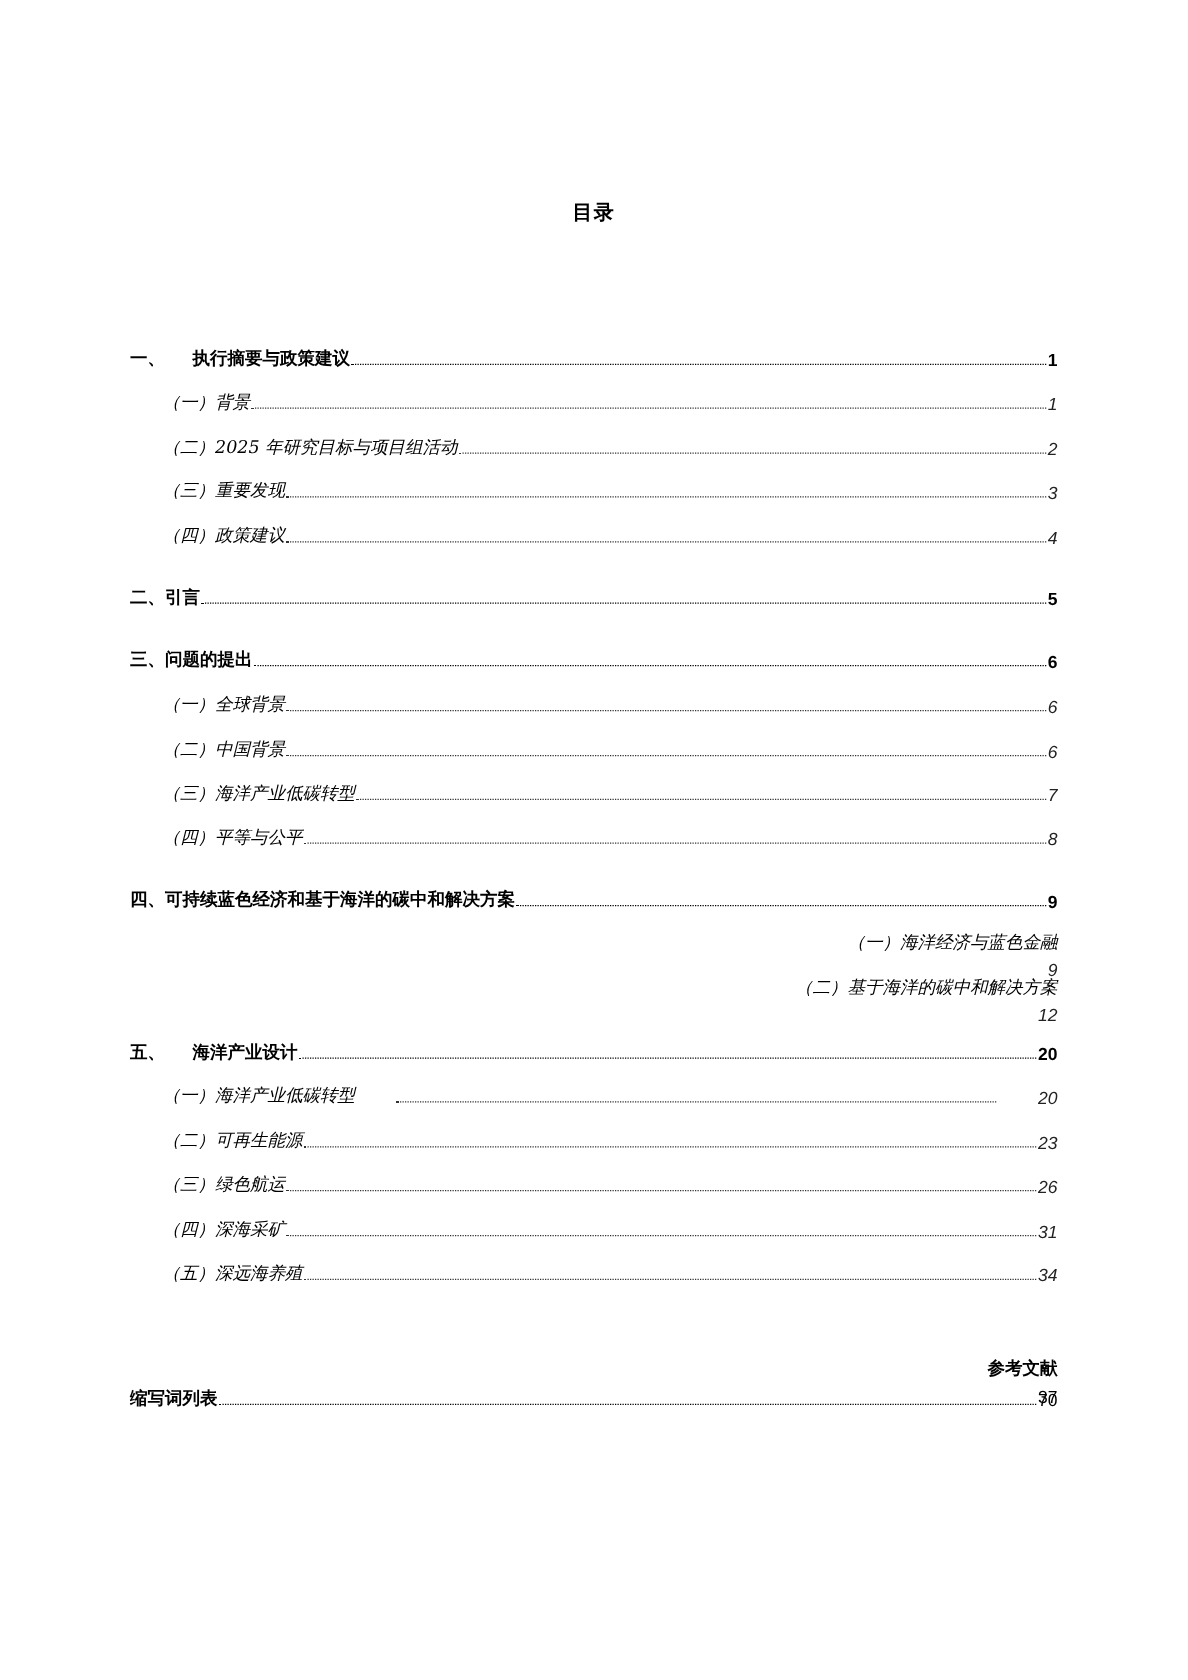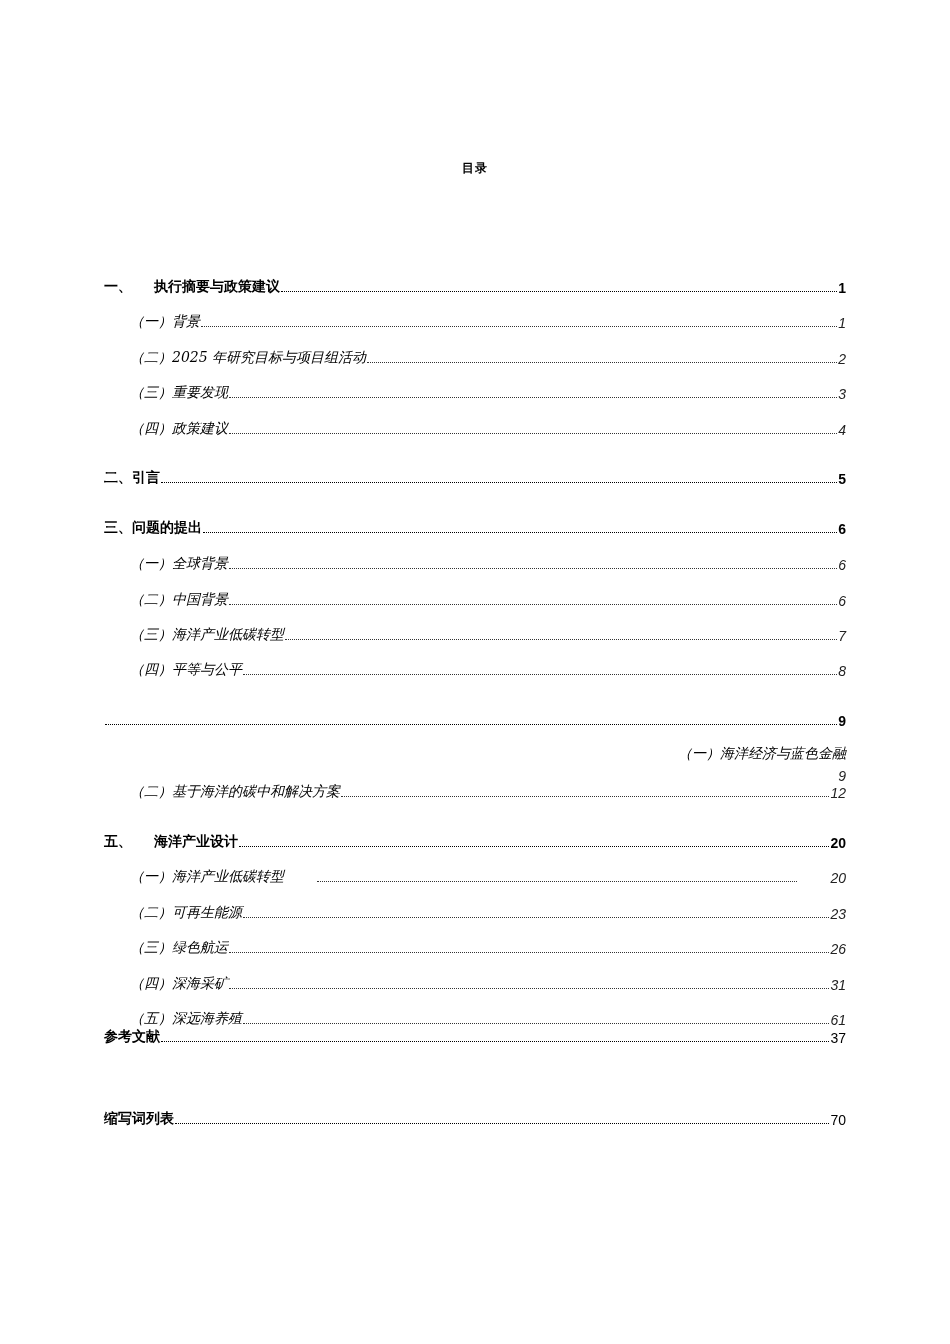--- a/index.html
+++ b/index.html
@@ -14,21 +14,21 @@
       overflow: hidden;
       font-family: "DejaVu Sans", "Liberation Sans", sans-serif;
       color: #000;
     }
     .toc-title {
       position: absolute;
       top: 160px;
       left: 0;
       width: 950px;
       text-align: center;
-      font-size: 12px;
+      font-size: 16px;
       font-weight: bold;
       letter-spacing: 1px;
     }
     .toc {
       position: absolute;
       top: 0;
       left: 104px;
       width: 742px;
     }
     .entry {
@@ -141,29 +141,30 @@
       <span class="label"><span>（三）</span><span>海洋产业低碳转型</span></span>
       <span class="leader"></span>
       <span class="page">7</span>
     </div>
     <div class="entry minor" style="top: 659px;">
       <span class="label"><span>（四）</span><span>平等与公平</span></span>
       <span class="leader"></span>
       <span class="page">8</span>
     </div>
     <div class="entry major" style="top: 709px;">
+      <span class="label"><span>四、</span><span>可持续蓝色经济和基于海洋的碳中和解决方案</span></span>
       <span class="leader"></span>
       <span class="page">9</span>
     </div>
     <div class="entry minor" style="top: 745px; flex-direction: column;">
       <span class="label"><span>（一）</span><span>海洋经济与蓝色金融</span></span>
       <span class="leader"></span>
       <span class="page">9</span>
     </div>
-    <div class="entry minor" style="top: 781px;">
+    <div class="entry minor" style="top: 781px; flex-direction: column;">
       <span class="label"><span>（二）</span><span>基于海洋的碳中和解决方案</span></span>
       <span class="leader"></span>
       <span class="page">12</span>
     </div>
     <div class="entry major" style="top: 831px;">
       <span class="label"><span>五、</span><span class="num-gap"></span><span>海洋产业设计</span></span>
       <span class="leader"></span>
       <span class="page">20</span>
     </div>
     <div class="entry minor" style="top: 866px; gap: 32px;">
@@ -182,23 +183,23 @@
       <span class="page">26</span>
     </div>
     <div class="entry minor" style="top: 973px;">
       <span class="label"><span>（四）</span><span>深海采矿</span></span>
       <span class="leader"></span>
       <span class="page">31</span>
     </div>
     <div class="entry minor" style="top: 1008px;">
       <span class="label"><span>（五）</span><span>深远海养殖</span></span>
       <span class="leader"></span>
-      <span class="page">61</span>
-    </div>
-    <div class="entry major plainpage" style="top: 1026px;">
+      <span class="page">34</span>
+    </div>
+    <div class="entry major plainpage" style="top: 1086px; flex-direction: column;">
       <span class="label"><span>参考文献</span></span>
       <span class="leader"></span>
       <span class="page">37</span>
     </div>
     <div class="entry major plainpage" style="top: 1108px;">
       <span class="label"><span>缩写词列表</span></span>
       <span class="leader"></span>
       <span class="page">70</span>
     </div>
   </div>

